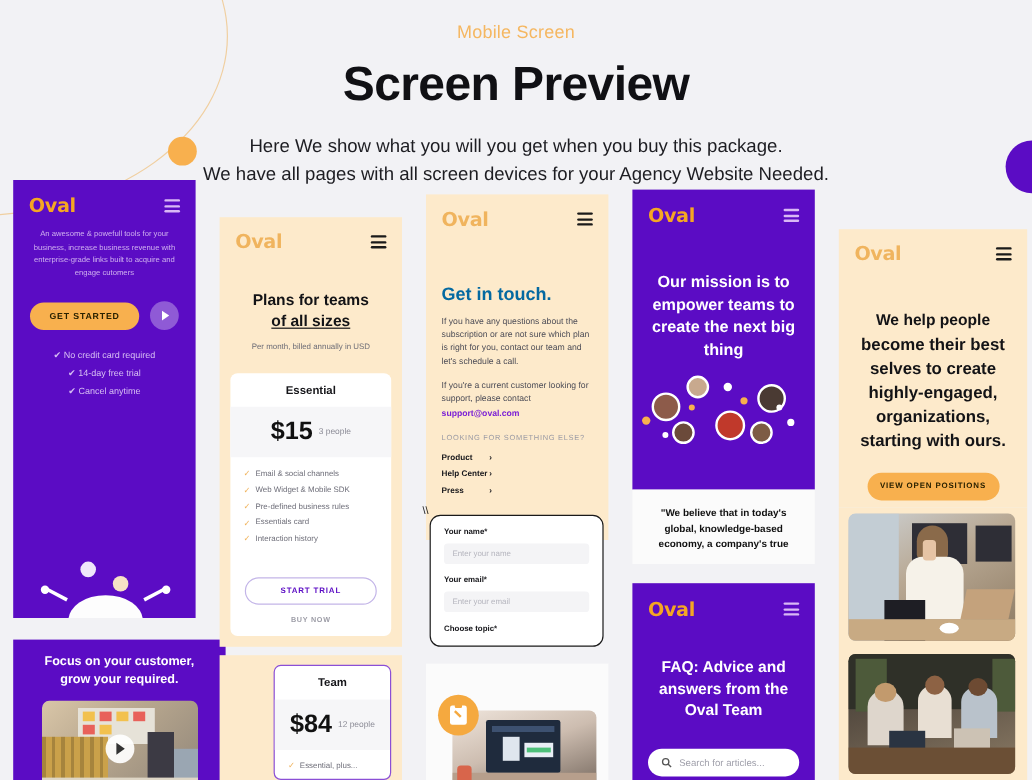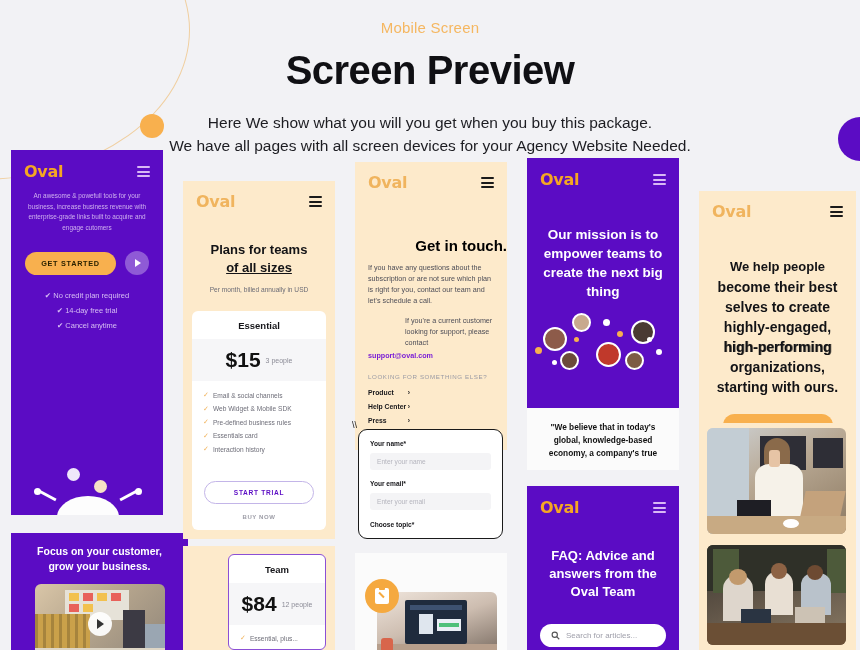--- a/index.html
+++ b/index.html
@@ -60,21 +60,21 @@
   .price-card.accent { border: 1.5px solid #8b4fd6; }
   .plan-name { text-align: center; font-size: 9.5px; font-weight: bold; color: #16161a; }
   .price-band { background: #f6f6f8; display: flex; align-items: center;
                 justify-content: center; gap: 5px; }
   .price-amt { font-size: 21px; font-weight: bold; color: #111; }
   .price-seats { font-size: 7px; color: #8b8b96; }
   .feat { font-size: 6.6px; color: #6e6e79; display: flex; gap: 4px; align-items: center; margin-bottom: 5.5px; }
   .tick { color: #f0b45e; font-size: 7px; }
 
   
-  .ct-h { font-size: 15px; font-weight: bold; color: #000000; text-align: right; }
+  .ct-h { font-size: 15px; font-weight: bold; color: #0369a1; }
   .ct-p { font-size: 7.2px; color: #4d4d57; line-height: 11px; }
   .ct-mail { font-size: 7.2px; color: #7a1ed6; font-weight: bold; }
   .ct-label { font-size: 6.2px; color: #9a9aa4; letter-spacing: .6px; }
   .ct-link { font-size: 6.8px; color: #16161a; font-weight: bold; display: flex;
              justify-content: space-between; width: 42px; }
 
   
   .form-sheet { background: #fff; border: 1.4px solid #1a1a1a; border-radius: 9px; }
   .f-label { font-size: 6.6px; font-weight: bold; color: #16161a; }
   .f-input { background: #f4f4f6; border-radius: 3px; font-size: 6.6px; color: #b5b5be;
@@ -124,21 +124,21 @@
         </span>
     </div>
     <div class="p-light" style="font-size:6.4px; line-height:10.5px; padding:10px 14px 0 14px;">An awesome &amp; powefull tools for your business, increase business revenue with enterprise-grade links built to acquire and engage cutomers</div>
     <div style="display:flex; align-items:center; justify-content:center; gap:9px; margin-top:18px;">
       <div class="pill pill-orange" style="font-size:7.3px; padding:7px 16px;">GET STARTED</div>
       <div class="play"></div>
     </div>
     <div style="margin-top:16px;">
       <div class="check-row">
         <span>✔</span>
-        <span>No credit plan required</span>
+        <span>No credit card required</span>
       </div>
       <div class="check-row">
         <span>✔</span>
         <span>14-day free trial</span>
       </div>
       <div class="check-row">
         <span>✔</span>
         <span>Cancel anytime</span>
       </div>
     </div>
@@ -149,21 +149,21 @@
       <div style="position:absolute; left:46px; top:30px; width:62px; height:42px; border-radius:50%; background:#fdfdfd;"></div>
       <div style="position:absolute; left:27px; top:28px; width:19px; height:3px; background:#fff; transform:rotate(28deg);"></div>
       <div style="position:absolute; left:108px; top:28px; width:19px; height:3px; background:#fff; transform:rotate(-28deg);"></div>
       <div style="position:absolute; left:23px; top:22px; width:7px; height:7px; border-radius:50%; background:#fff;"></div>
       <div style="position:absolute; left:124px; top:22px; width:7px; height:7px; border-radius:50%; background:#fff;"></div>
     </div>
   </div>
 
   <div class="card purple" style="left:11px; top:533px; width:177px; height:117px;">
     <div class="h-white" style="font-size:10.5px; line-height:15px; padding:11px 8px 0 8px;">Focus on your customer,</div>
-    <div class="h-white" style="font-size:10.5px; line-height:15px;">grow your business.</div>
+    <div class="h-white" style="font-size:10.5px; line-height:15px;">grow your required.</div>
     <div class="photo" style="margin:10px auto 0 auto; width:130px; height:80px;
                 background:linear-gradient(135deg,#d9c6a8 0%,#b9a88f 40%,#8e8478 100%);">
       <div style="position:absolute; left:30px; top:6px; width:64px; height:30px; background:#e6e2d8;"></div>
       <div style="position:absolute; left:34px; top:9px; width:10px; height:8px; background:#f2c14e;"></div>
       <div style="position:absolute; left:48px; top:9px; width:10px; height:8px; background:#e8615a;"></div>
       <div style="position:absolute; left:62px; top:9px; width:10px; height:8px; background:#f2c14e;"></div>
       <div style="position:absolute; left:76px; top:9px; width:10px; height:8px; background:#e8615a;"></div>
       <div style="position:absolute; left:34px; top:20px; width:10px; height:8px; background:#e8615a;"></div>
       <div style="position:absolute; left:48px; top:20px; width:10px; height:8px; background:#f2c14e;"></div>
       <div style="position:absolute; left:0; top:30px; width:55px; height:50px; background:#caa14a;"></div>
@@ -242,21 +242,21 @@
     <div class="bar" style="padding:11px 13px 0 13px;">
       <span class="logo logo-cream">Oval</span>
       <span class="burger">
           <i></i>
           <i></i>
           <i></i>
         </span>
     </div>
     <div class="ct-h" style="padding:45px 0 0 13px;">Get in touch.</div>
     <div class="ct-p" style="padding:8px 13px 0 13px;">If you have any questions about the subscription or are not sure which plan is right for you, contact our team and let's schedule a call.</div>
-    <div class="ct-p" style="padding:9px 13px 0 13px;margin-left:37px;">If you're a current customer looking for support, please contact</div>
+    <div class="ct-p" style="padding:9px 13px 0 13px;">If you're a current customer looking for support, please contact</div>
     <div class="ct-mail" style="padding:3px 13px 0 13px;">support@oval.com</div>
     <div class="ct-label" style="padding:13px 13px 0 13px;">LOOKING FOR SOMETHING ELSE?</div>
     <div style="padding:9px 13px 0 13px;">
       <div class="ct-link">
         <span>Product</span>
         <span>›</span>
       </div>
       <div class="ct-link" style="margin-top:7px;">
         <span>Help Center</span>
         <span>›</span>
@@ -352,21 +352,20 @@
           <i></i>
           <i></i>
           <i></i>
         </span>
     </div>
     <div style="padding:36px 9px 0 9px;">
       <div class="h-dark" style="font-size:13px; line-height:20px;">We help people</div>
       <div class="h-dark" style="font-size:14px; line-height:20px;">become their best</div>
       <div class="h-dark" style="font-size:14px; line-height:20px;">selves to create</div>
       <div class="h-dark" style="font-size:14px; line-height:20px;">highly-engaged,</div>
-      <div class="h-dark" style="font-size:14px; line-height:20px; text-shadow:0.8px 0 0 rgba(0,0,0,.55);">high-performing</div>
       <div class="h-dark" style="font-size:14px; line-height:20px;">organizations,</div>
       <div class="h-dark" style="font-size:14px; line-height:20px;">starting with ours.</div>
     </div>
     <div class="pill pill-orange" style="margin:17px auto 0 auto; width:110px; font-size:6.6px; padding:8px 0;">VIEW OPEN POSITIONS</div>
   </div>
 
   <div class="card cream" style="left:699px; top:423px; width:157px; height:227px;">
     <div class="photo" style="position:absolute; left:8px; top:5px; width:139px; height:106px;
                 background:linear-gradient(150deg,#cfd4d8 0%,#b8a893 45%,#8d7a62 100%);">
       <div style="position:absolute; left:0; top:0; width:42px; height:106px; background:#c3cdd4;"></div>

